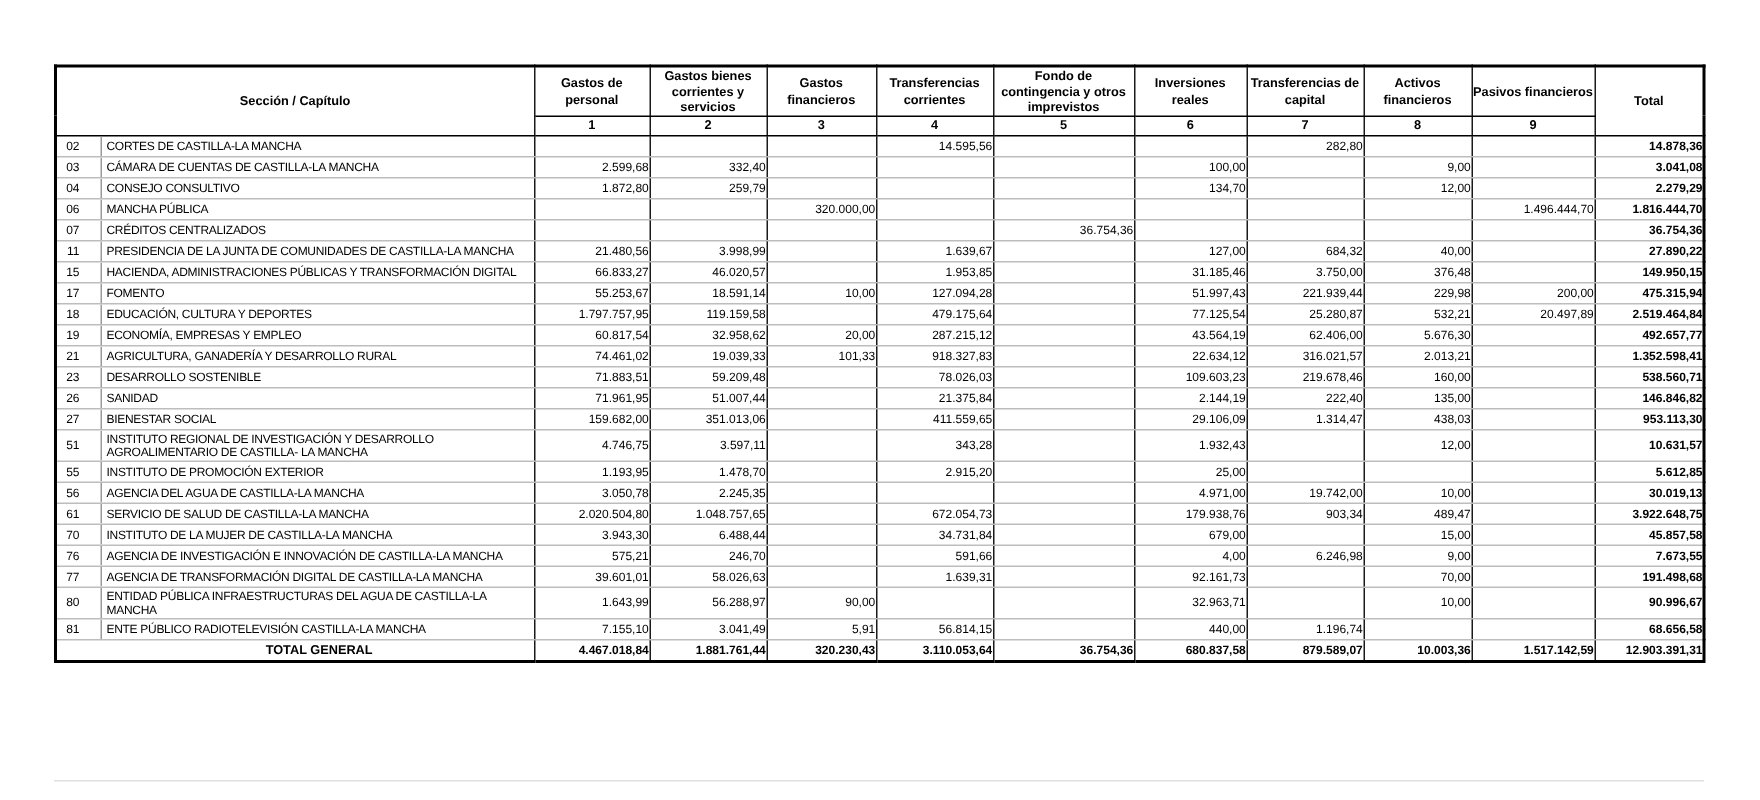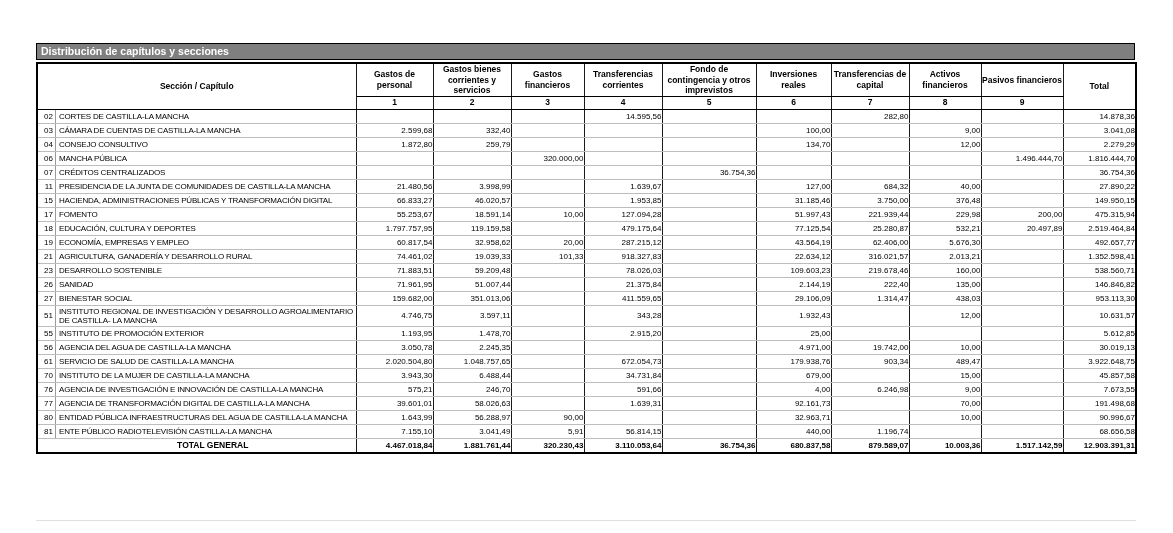--- a/index.html
+++ b/index.html
@@ -68,38 +68,38 @@
     display: flex;
     align-items: stretch;
     min-height: 13px;
     height: 100%;
   }
   .code {
     flex: 0 0 15px;
     display: flex;
     align-items: center;
     justify-content: flex-end;
-    padding-right: 2px;
+    padding-right: 14px;
     border-right: 1px solid #9a9a9a;
     font-size: 8px;
   }
   .label {
     flex: 1;
     display: flex;
     align-items: center;
     padding: 1px 2px 1px 3px;
     letter-spacing: -0.2px;
     font-size: 8px;
   }
   td.val {
     text-align: right;
     padding-right: 3px;
     white-space: nowrap;
   }
-  td.total-col { font-weight: normal; }
+  td.total-col { font-weight: bold; }
   tr.total-row td {
     height: 15px;
     font-weight: bold;
     border-top: 1px solid #000;
     border-bottom: 2px solid #000;
   }
   tr.total-row td.total-label {
     text-align: center;
     font-size: 8.5px;
     padding-left: 32px;
@@ -108,21 +108,20 @@
     position: absolute;
     left: 36px; top: 520px;
     width: 1100px;
     border-top: 1px solid #e0e0e0;
   }
 </style>
 </head>
 <body>
 
 <div class="sheet">
-  <div class="title-bar">Distribución de capítulos y secciones</div>
 
   <table class="budget">
     <colgroup>
       <col style="width:319px">
       <col style="width:77px">
         <col style="width:78px">
         <col style="width:73px">
       <col style="width:78px">
         <col style="width:94px">
         <col style="width:75px">

